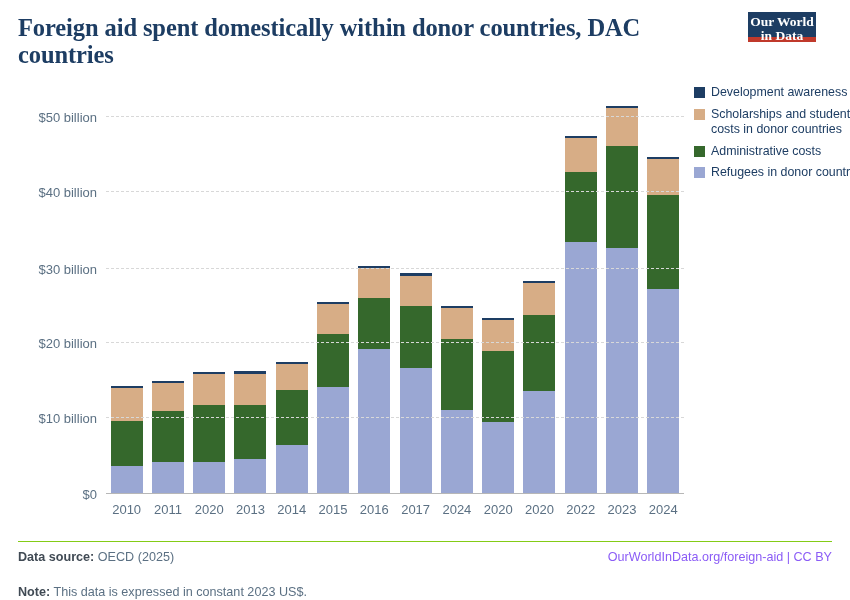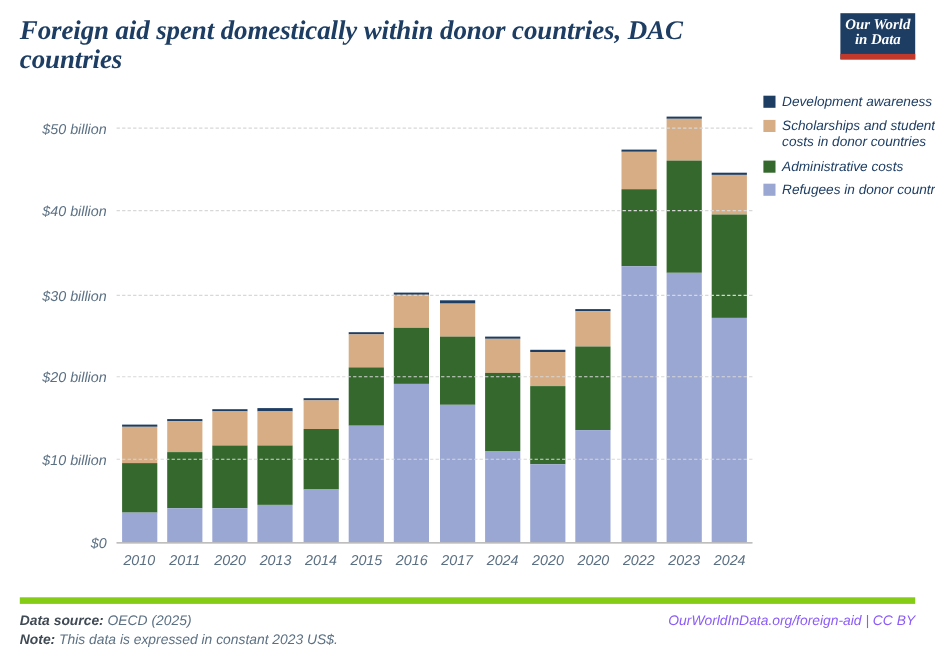--- a/index.html
+++ b/index.html
@@ -12,22 +12,21 @@
     background: #ffffff;
     font-family: "Liberation Sans", sans-serif;
     color: #1d3d63;
     overflow: hidden;
   }
   .page {
     position: relative;
     width: 850px;
     height: 600px;
     box-sizing: border-box;
-    padding: 14px 18px 0 18px;
-    font-style: italic;
+    padding: 14px 34px 0 18px;
   }
   
   .header {
     position: relative;
   }
   .title {
     font-family: "Liberation Serif", serif;
     font-size: 24.5px;
     font-weight: 700;
     color: #1d3d63;
@@ -40,21 +39,21 @@
     color: #5b7083;
     line-height: 1.33;
     margin: 8px 110px 0 0;
     font-weight: 400;
   }
   .owid-logo {
     position: absolute;
     top: -2px;
     right: 0;
     width: 68px;
-    height: 42px;
+    height: 30px;
     background: #1d3d63;
     color: #ffffff;
     font-family: "Liberation Serif", serif;
     font-weight: 700;
     font-size: 13.5px;
     line-height: 1.02;
     text-align: center;
     padding-top: 3px;
     box-sizing: border-box;
     border-bottom: 5px solid #c0392b;
@@ -163,40 +162,40 @@
   .legend-label {
     font-size: 12.4px;
     color: #1d3d63;
     line-height: 1.2;
   }
   
   .footer {
     position: absolute;
     left: 18px;
     right: 18px;
-    bottom: 12px;
-    border-top: 6px solid #84cc16;
+    bottom: 1px;
+    border-top: 1px solid #84cc16;
     padding-top: 8px;
     font-size: 12.6px;
     color: #5b7083;
   }
   .footer-row {
     display: flex;
     justify-content: space-between;
     align-items: baseline;
   }
   .footer-strong {
     font-weight: 700;
     color: #404a54;
   }
   .footer-right {
     color: #8b5cf6;
   }
   .footer-note {
-    margin-top: 3px;
+    margin-top: 21px;
   }
 </style>
 </head>
 <body>
 
 <div class="page">
 
   <div class="header">
     <h1 class="title">Foreign aid spent domestically within donor countries, DAC countries</h1>
     <div class="owid-logo">

